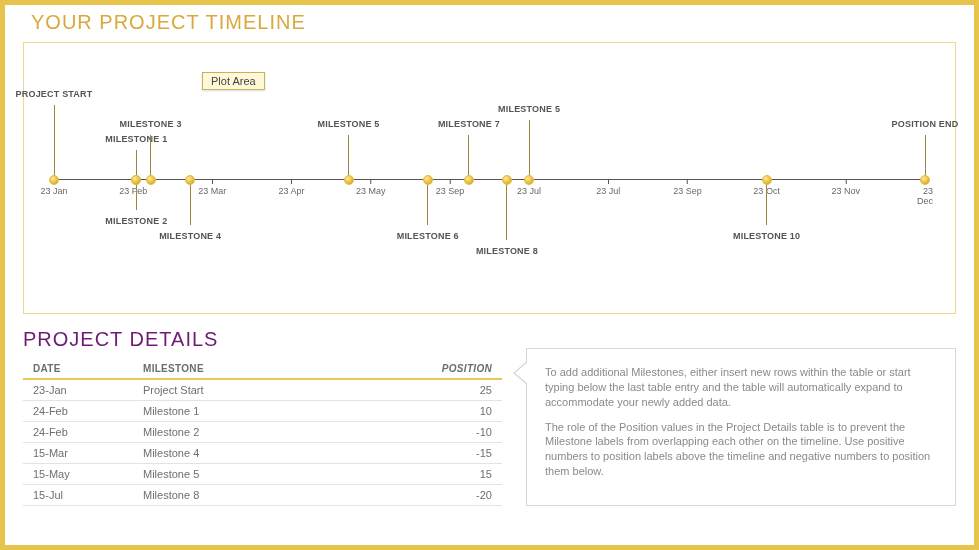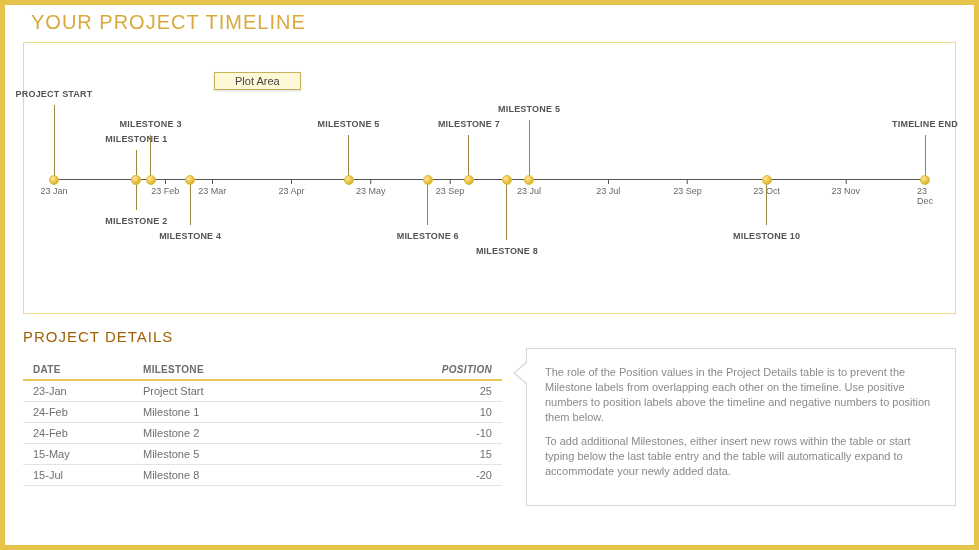--- a/index.html
+++ b/index.html
@@ -25,41 +25,40 @@
     border: 1px solid #ecd98a;
     background: #fff;
     height: 272px;
     position: relative;
   }
   .plot-area-tag {
     position: absolute;
     background: #fff8d6;
     border: 1px solid #c7b15a;
     font-size: 11px;
-    padding: 2px 20px;
+    padding: 2px 8px;
     color: #444;
     border-radius: 0;
     box-shadow: 0 1px 2px rgba(0,0,0,0.15);
-    margin-left: 12px;
   }
   .timeline-wrap {
     position: absolute;
     left: 30px;
     right: 30px;
     top: 136px;
     height: 0;
     border-top: 1px solid #555;
   }
   .tick {
     position: absolute;
     top: -1px;
     transform: translateX(-50%);
     font-size: 9px;
     color: #686868;
-    text-align: left;
+    text-align: right;
   }
   .tick::before {
     content: "";
     display: block;
     width: 0;
     height: 5px;
     border-left: 1px solid #555;
     margin: 0 auto 2px;
   }
   .marker {
@@ -92,25 +91,25 @@
     color: #545454;
     letter-spacing: 0.2px;
   }
   .details-section {
     margin: 14px 18px 0 18px;
     display: flex;
     gap: 24px;
   }
   .details-left { flex: 1 1 auto; }
   .details-left h2 {
-    color: #a16207;
-    font-size: 15px;
+    color: #701a75;
+    font-size: 20px;
     font-weight: 400;
     letter-spacing: 1px;
-    margin-bottom: 15px;
+    margin-bottom: 8px;
   }
   table.details {
     width: 100%;
     border-collapse: collapse;
     font-size: 11px;
     color: #6f6f6f;
   }
   table.details thead th {
     text-align: left;
     color: #6d6d6d;
@@ -164,21 +163,21 @@
 <body>
 
 <div class="header">
   <h1>YOUR PROJECT TIMELINE</h1>
 </div>
 
 <div class="chart-panel">
   <div class="plot-area-tag" style="left:178px; top:29px;">Plot Area</div>
   <div class="timeline-wrap" id="timeline">
       <div class="tick" style="left: 0%;">23 Jan</div>
-      <div class="tick" style="left: 9.09091%; margin-left: 32px;">23 Feb</div>
+      <div class="tick" style="left: 9.09091%;">23 Feb</div>
       <div class="tick" style="left: 18.1818%;">23 Mar</div>
       <div class="tick" style="left: 27.2727%;">23 Apr</div>
       <div class="tick" style="left: 36.3636%;">23 May</div>
       <div class="tick" style="left: 45.4545%;">23 Sep</div>
       <div class="tick" style="left: 54.5455%;">23 Jul</div>
       <div class="tick" style="left: 63.6364%;">23 Jul</div>
       <div class="tick" style="left: 72.7273%;">23 Sep</div>
       <div class="tick" style="left: 81.8182%;">23 Oct</div>
       <div class="tick" style="left: 90.9091%;">23 Nov</div>
       <div class="tick" style="left: 100%;">23 Dec</div>
@@ -233,21 +232,21 @@
         <div class="mlabel" style="bottom: 66px;">MILESTONE 5</div>
       </div>
       <div class="marker" style="left: 81.8182%;">
         <div class="stem" style="top: 0px; height: 45px;"></div>
         <div class="dot"></div>
         <div class="mlabel" style="top: 51px;">MILESTONE 10</div>
       </div>
       <div class="marker" style="left: 100%;">
         <div class="stem" style="bottom: 0px; height: 45px;"></div>
         <div class="dot"></div>
-        <div class="mlabel" style="bottom: 51px;">TIMELINE END</div>
+        <div class="mlabel" style="bottom: 51px;">POSITION END</div>
       </div>
     </div>
 </div>
 
 <div class="details-section">
   <div class="details-left">
     <h2>PROJECT DETAILS</h2>
     <table class="details">
       <thead>
         <tr>
@@ -266,30 +265,35 @@
             <td>24-Feb</td>
             <td>Milestone 1</td>
             <td class="pos">10</td>
           </tr>
           <tr>
             <td>24-Feb</td>
             <td>Milestone 2</td>
             <td class="pos">-10</td>
           </tr>
           <tr>
+            <td>15-Mar</td>
+            <td>Milestone 4</td>
+            <td class="pos">-15</td>
+          </tr>
+          <tr>
             <td>15-May</td>
             <td>Milestone 5</td>
             <td class="pos">15</td>
           </tr>
           <tr>
             <td>15-Jul</td>
             <td>Milestone 8</td>
             <td class="pos">-20</td>
           </tr>
         </tbody>
     </table>
   </div>
   <div class="tips-box">
     <div class="pointer"></div>
+    <p>To add additional Milestones, either insert new rows within the table or start typing below the last table entry and the table will automatically expand to accommodate your newly added data.</p>
     <p>The role of the Position values in the Project Details table is to prevent the Milestone labels from overlapping each other on the timeline. Use positive numbers to position labels above the timeline and negative numbers to position them below.</p>
-    <p>To add additional Milestones, either insert new rows within the table or start typing below the last table entry and the table will automatically expand to accommodate your newly added data.</p>
   </div>
 </div>
 
 </body></html>

